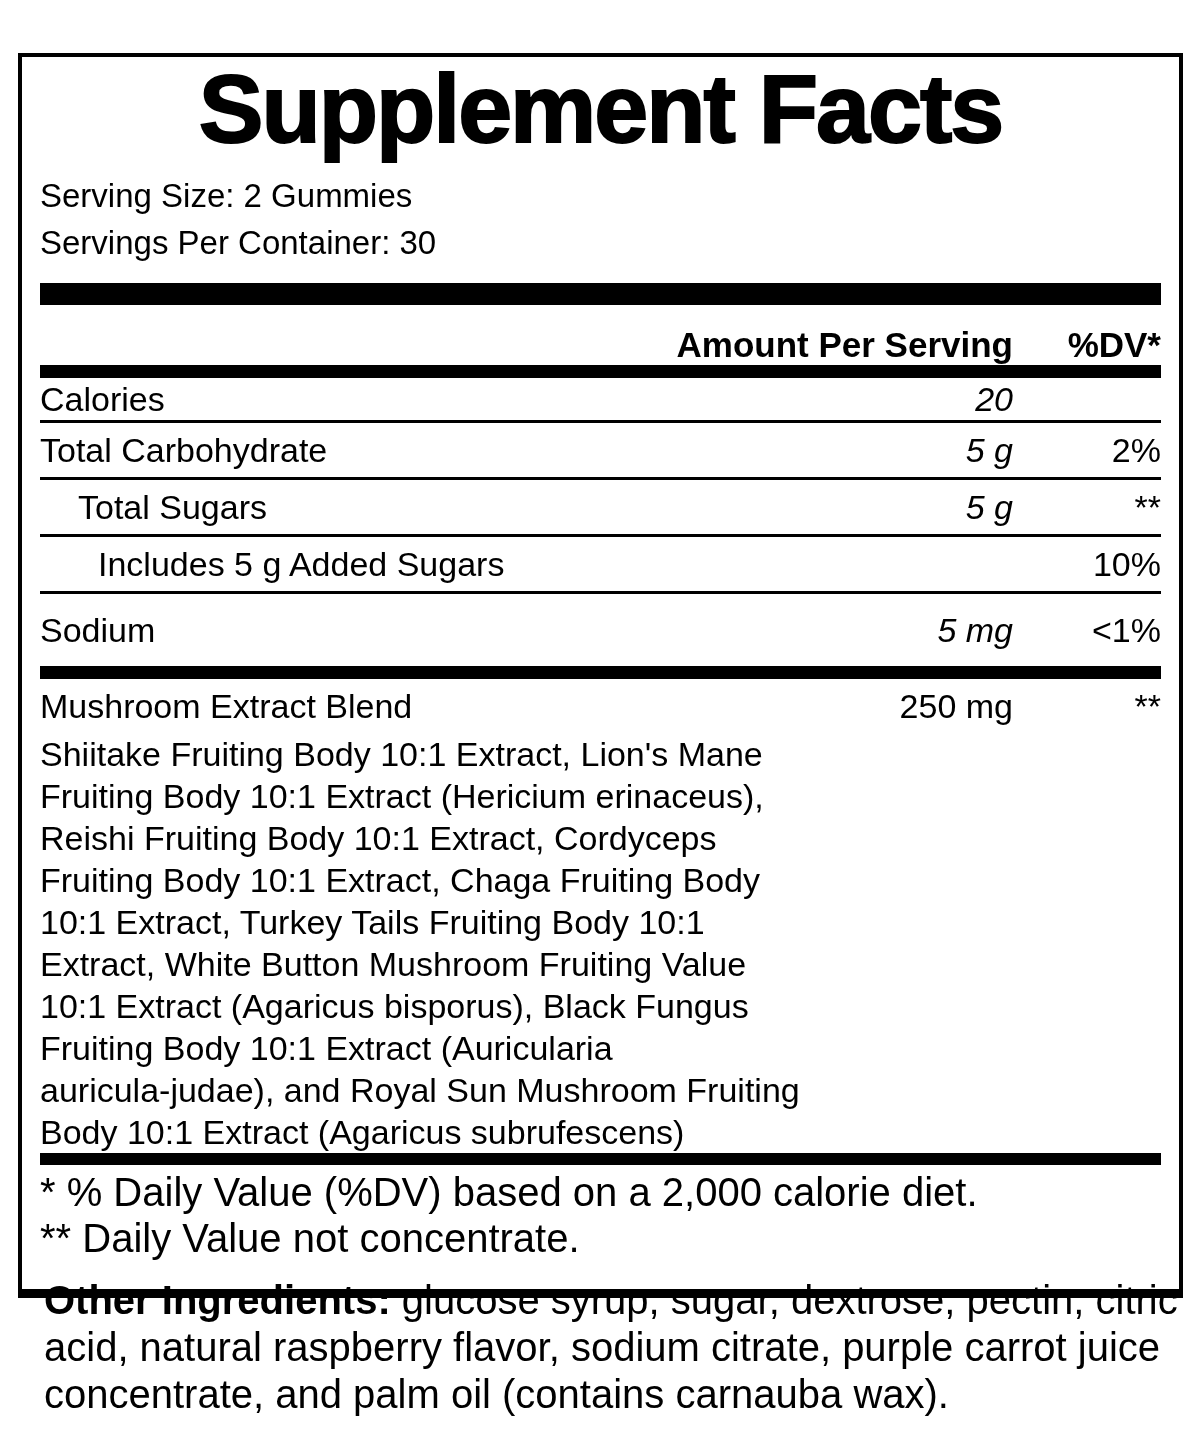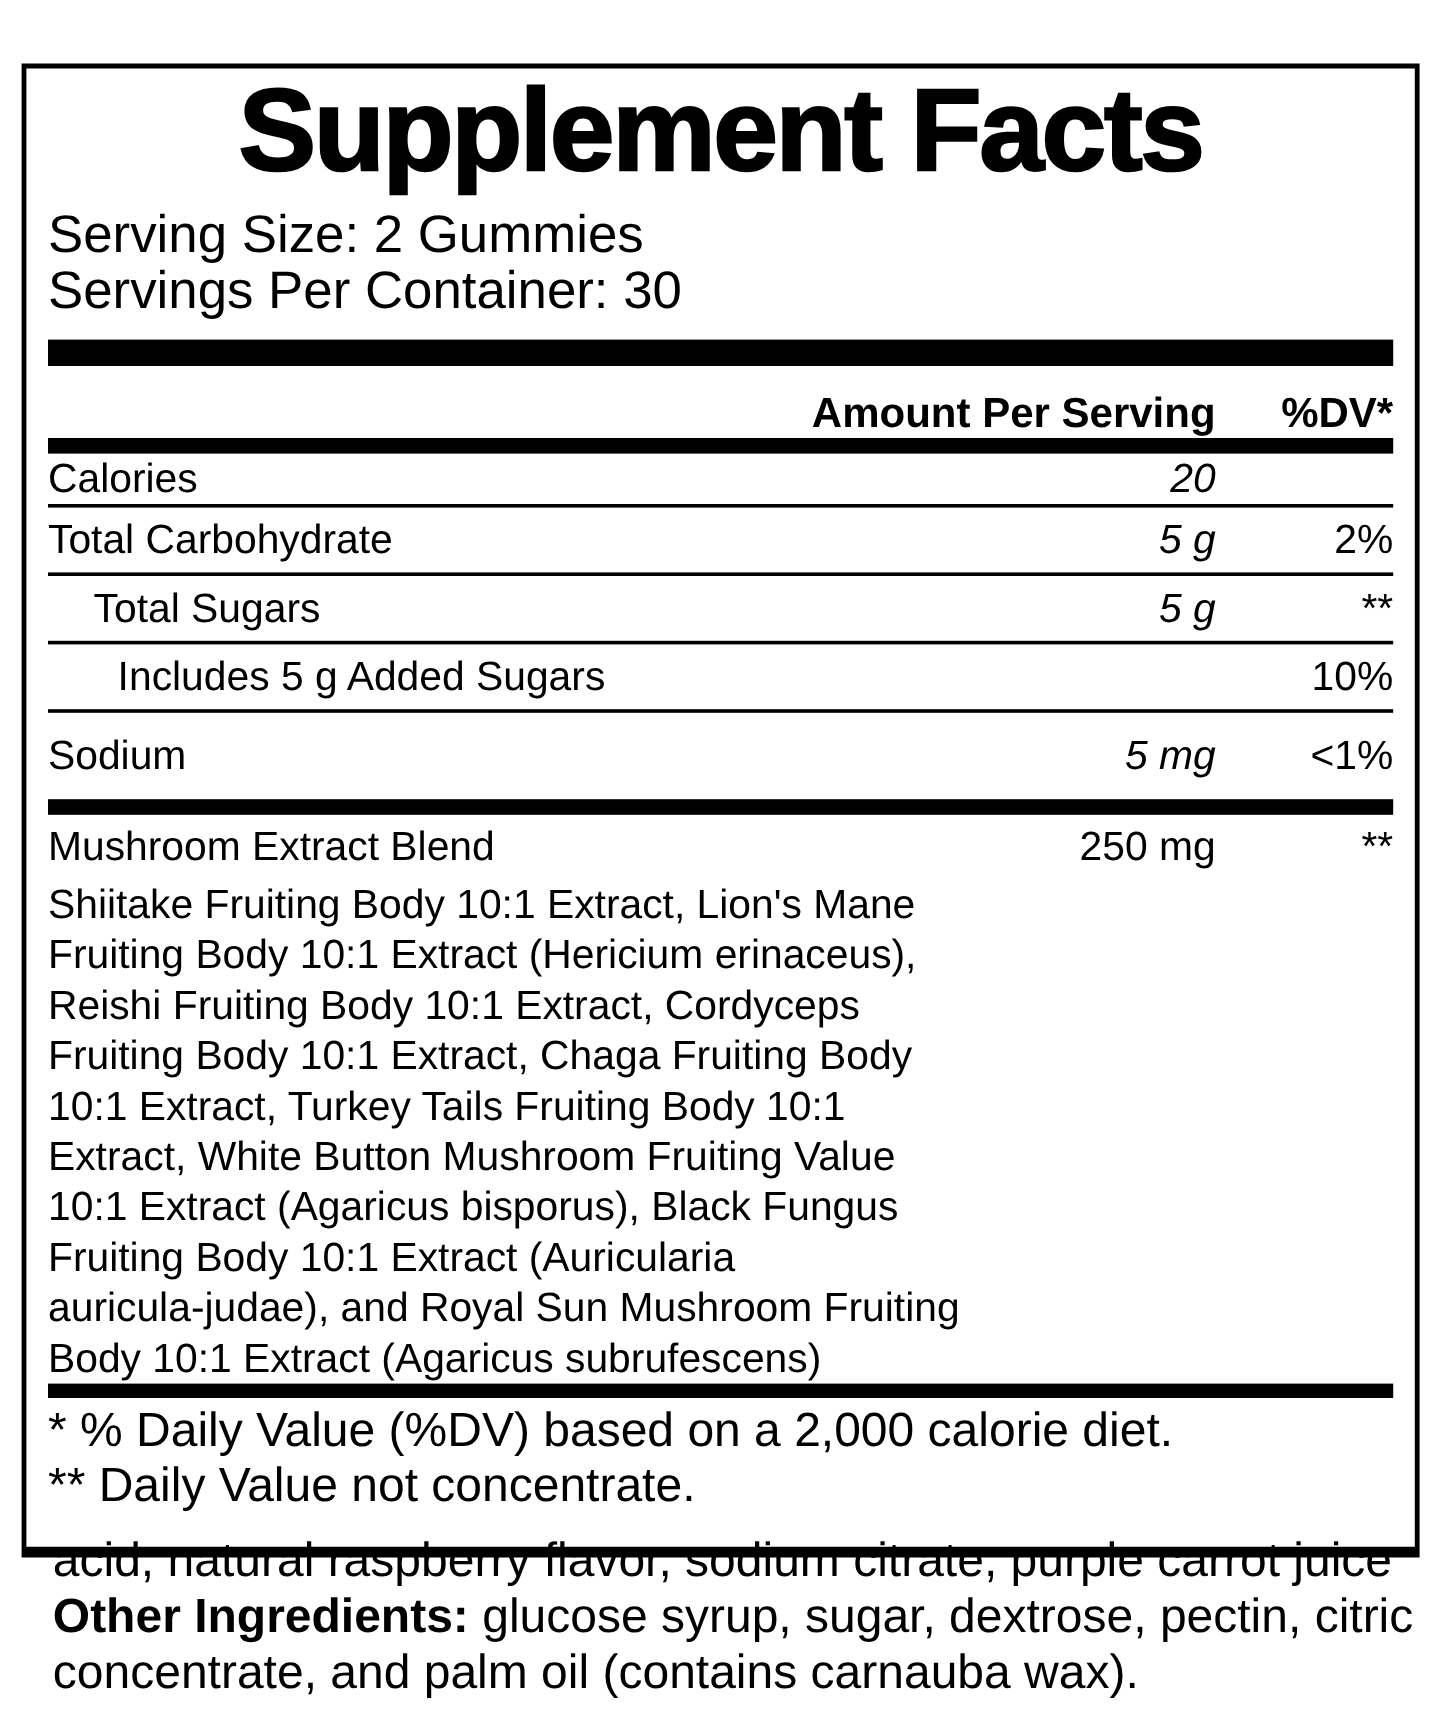--- a/index.html
+++ b/index.html
@@ -26,21 +26,21 @@
   .title {
     font-size: 97px;
     font-weight: bold;
     line-height: 104px;
     text-align: center;
     letter-spacing: -2px;
     -webkit-text-stroke: 2px currentColor;
     white-space: nowrap;
   }
 
-  .serving-info { margin-top: 11px; font-size: 44px; line-height: 47px; }
+  .serving-info { margin-top: 11px; font-size: 33px; line-height: 47px; }
 
   .bar { background: #000; width: 100%; }
   .bar-1 { height: 22px; margin-top: 17px; }
   .bar-2 { height: 13px; }
   .bar-3 { height: 13px; }
   .bar-4 { height: 12px; }
 
   .thead {
     display: flex; align-items: flex-end;
     height: 60px;
@@ -161,16 +161,16 @@
   <div class="bar bar-4"></div>
 
   <div class="footnotes">
     <div>* % Daily Value (%DV) based on a 2,000 calorie diet.</div>
     <div>** Daily Value not concentrate.</div>
   </div>
 
 </div>
 
 <div class="other-ingredients">
+  <div class="oi-line"><span class="oi-label">Other Ingredients:</span><span> glucose syrup, sugar, dextrose, pectin, citric</span></div>
   <div class="oi-line">acid, natural raspberry flavor, sodium citrate, purple carrot juice</div>
-  <div class="oi-line"><span class="oi-label">Other Ingredients:</span><span> glucose syrup, sugar, dextrose, pectin, citric</span></div>
   <div class="oi-line">concentrate, and palm oil (contains carnauba wax).</div>
 </div>
 
 </body></html>

